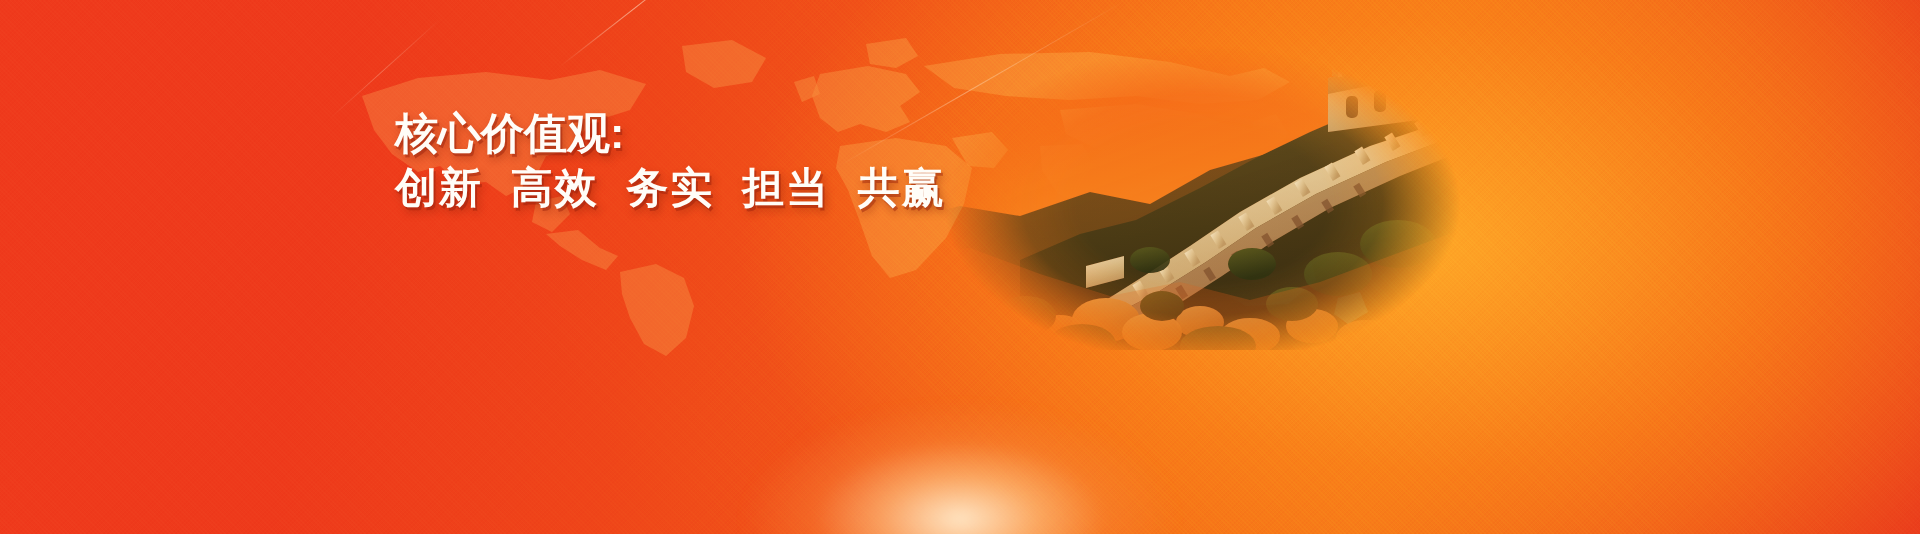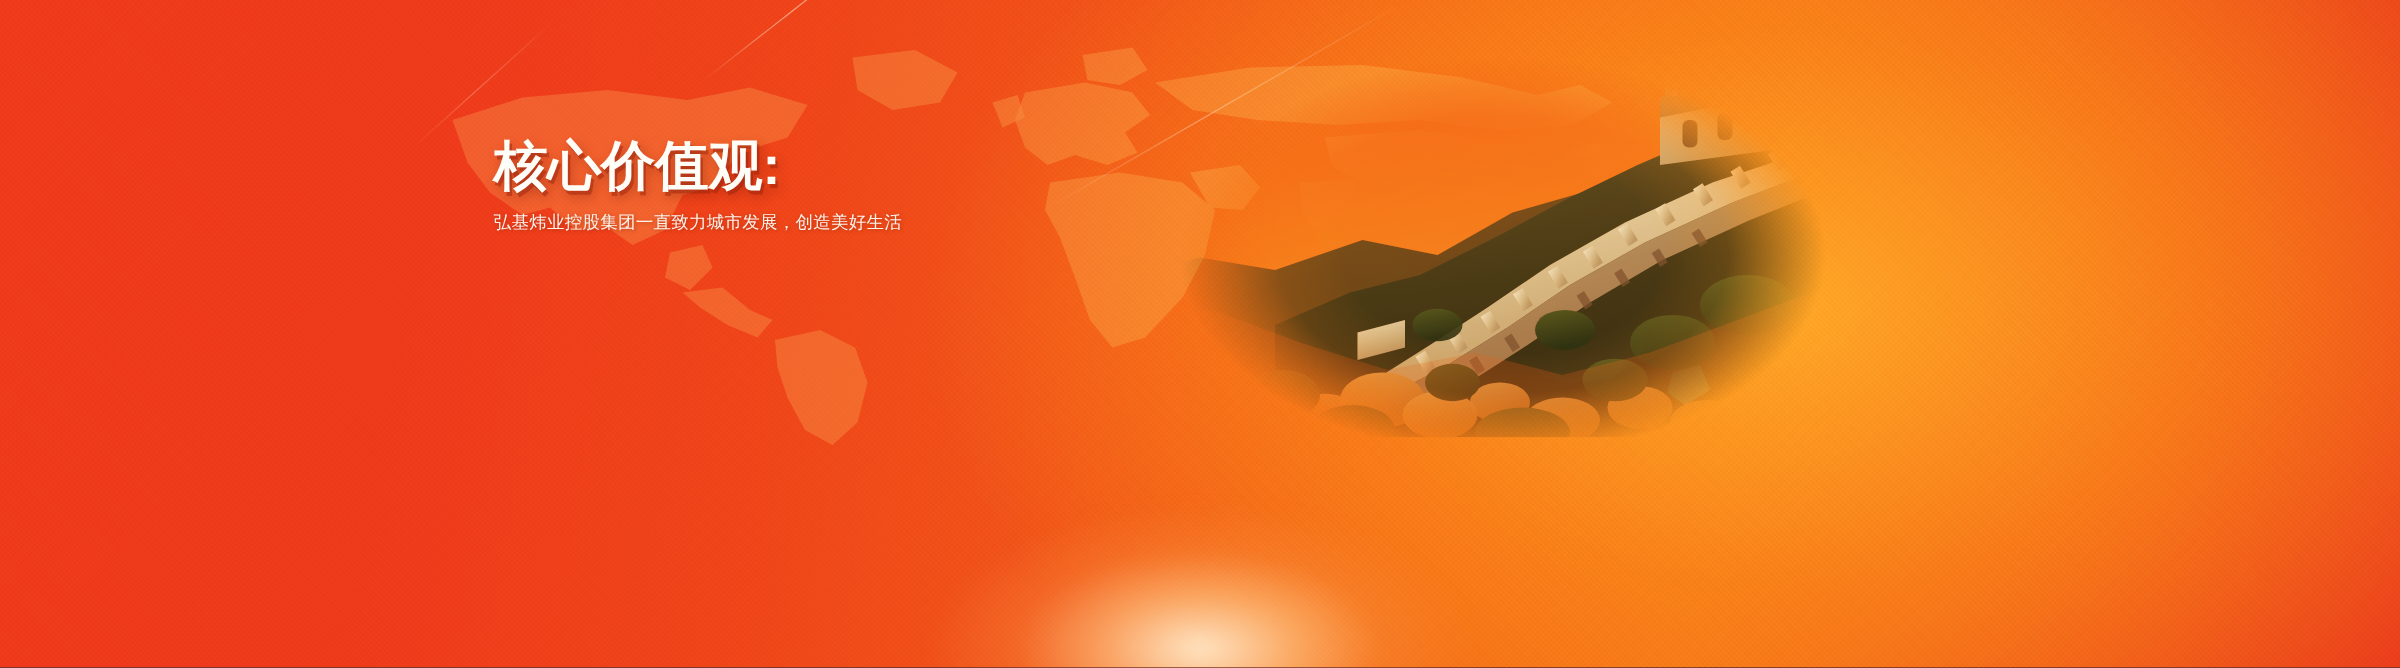--- a/index.html
+++ b/index.html
@@ -365,17 +365,23 @@
       </svg>
     </div>
     <div class="wall-wash"></div>
   </div>
 
   <div class="bottom-glow"></div>
 
   <div class="copy">
     <div class="headline-1">核心价值观:</div>
 
-
-    <div class="sub-cn">弘基炜业控股集团一直致力城市发展，创造美好生活</div>
+    <div class="headline-2">
+      <span class="w">创新</span>
+      <span class="w">高效</span>
+      <span class="w">务实</span>
+      <span class="w">担当</span>
+      <span class="w">共赢</span>
+    </div>
+
   </div>
 
 </div>
 
 </body></html>

